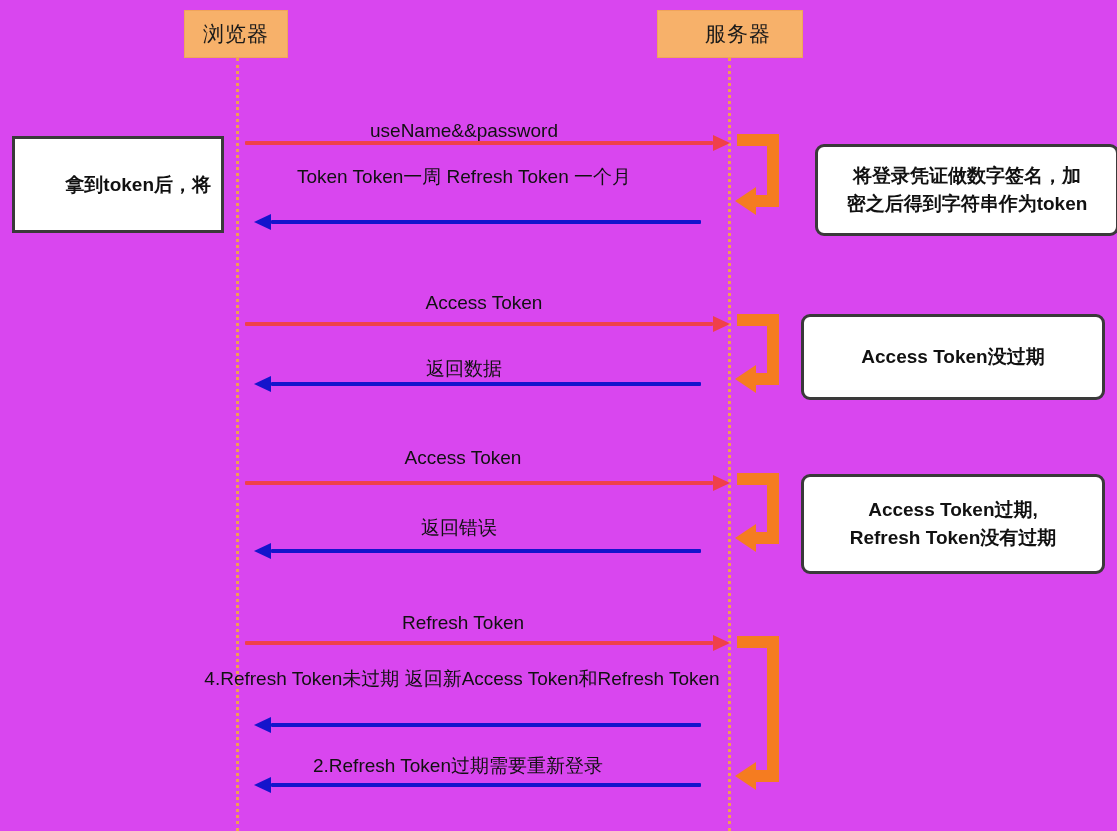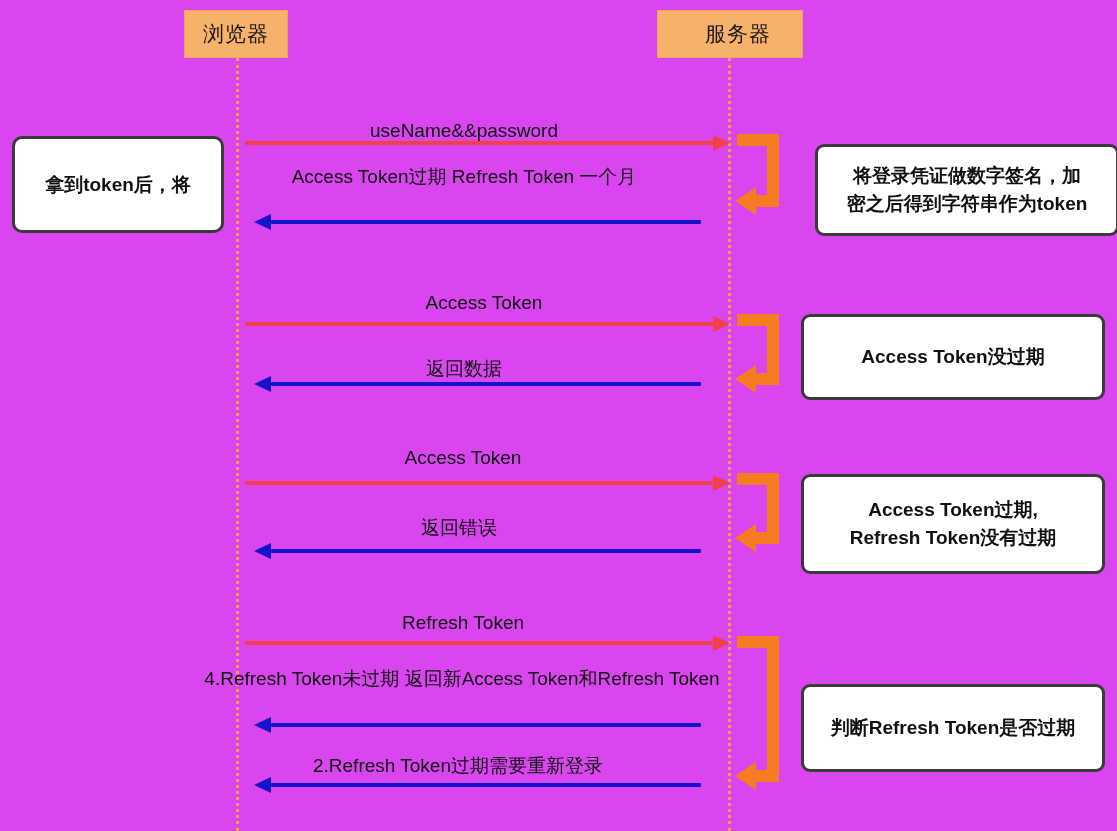--- a/index.html
+++ b/index.html
@@ -99,22 +99,22 @@
     justify-content: center;
     text-align: center;
     font-size: 19px;
     font-weight: bold;
     color: #111111;
     line-height: 1.45;
     padding: 6px 10px;
   }
   .note.left-note {
     text-align: left;
-    justify-content: center;
-    border-radius: 10px;
+    justify-content: flex-end;
+    border-radius: 0;
   }
   .note .nl { display: block; }
 </style>
 </head>
 <body>
 
 <div id="canvas">
 
   <div class="lifeline" id="lifeline-browser" style="left: 236px; top: 58px; height: 773px; border-left-color: rgb(240, 160, 80);"></div>
   <div class="lifeline" id="lifeline-server" style="left: 728px; top: 58px; height: 773px; border-left-color: rgb(240, 160, 80);"></div>
@@ -132,21 +132,21 @@
   </div>
   <div class="msg-label" id="label-m1" style="left: 0px; top: 118px; width: 1117px; text-align: center; transform: translateX(-94.5px);">
     <span>useName&amp;&amp;password</span>
   </div>
 
   <div class="msg to-left" id="msg-m2" style="left: 255px; top: 220px; width: 446px;">
     <div class="shaft" style="left: 16px; width: 430px; background: rgb(20, 20, 204);"></div>
     <div class="head" style="border-right-color: rgb(20, 20, 204);"></div>
   </div>
   <div class="msg-label two-line" id="label-m2" style="left: 0px; top: 165px; width: 1117px; text-align: center; transform: translateX(-94.5px);">
-    <span class="nl">Access Token过期</span>
+    <span class="nl">Token Token一周</span>
     <span class="nl">Refresh Token 一个月</span>
   </div>
 
   <div class="msg to-right" id="msg-m3" style="left: 245px; top: 322px; width: 484px;">
     <div class="shaft" style="width: 468px; background: rgb(240, 64, 74);"></div>
     <div class="head" style="border-left-color: rgb(240, 64, 74);"></div>
   </div>
   <div class="msg-label" id="label-m3" style="left: 0px; top: 290px; width: 1117px; text-align: center; transform: translateX(-74.5px);">
     <span>Access Token</span>
   </div>
@@ -244,19 +244,14 @@
     </span>
   </div>
 
   <div class="note" id="note-3" style="left: 801px; top: 474px; width: 304px; height: 100px; border-color: rgb(58, 58, 58);">
     <span>
       <span class="nl">Access Token过期,</span>
       <span class="nl">Refresh Token没有过期</span>
     </span>
   </div>
 
-  <div class="note" id="note-4" style="left: 801px; top: 684px; width: 304px; height: 88px; border-color: rgb(58, 58, 58);">
-    <span>
-      <span class="nl">判断Refresh Token是否过期</span>
-    </span>
-  </div>
 
 </div>
 
 </body></html>

